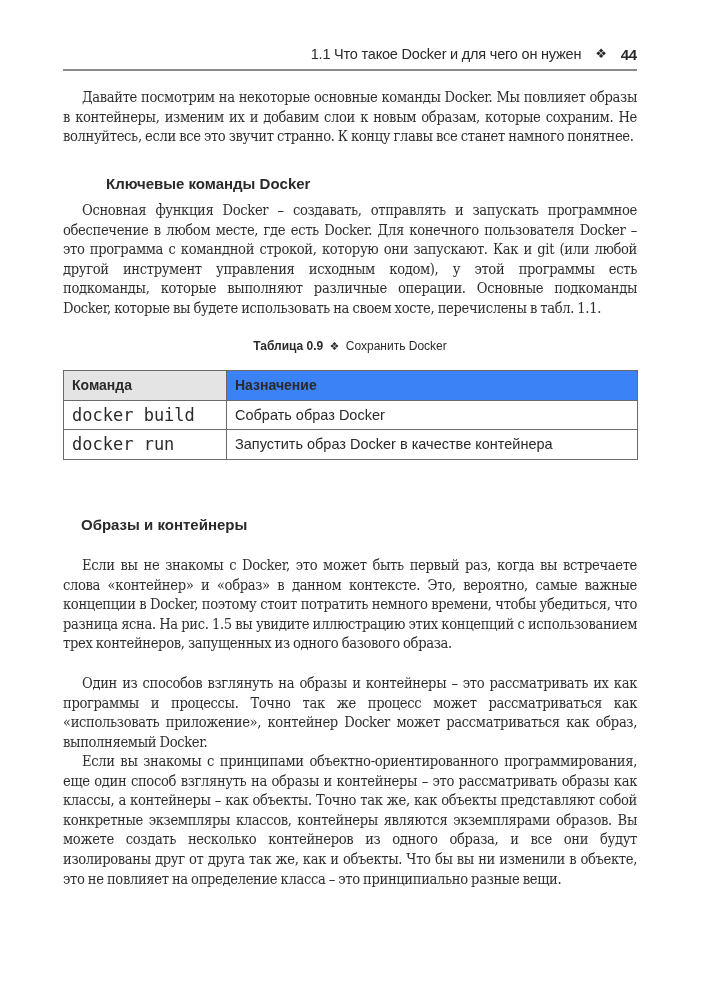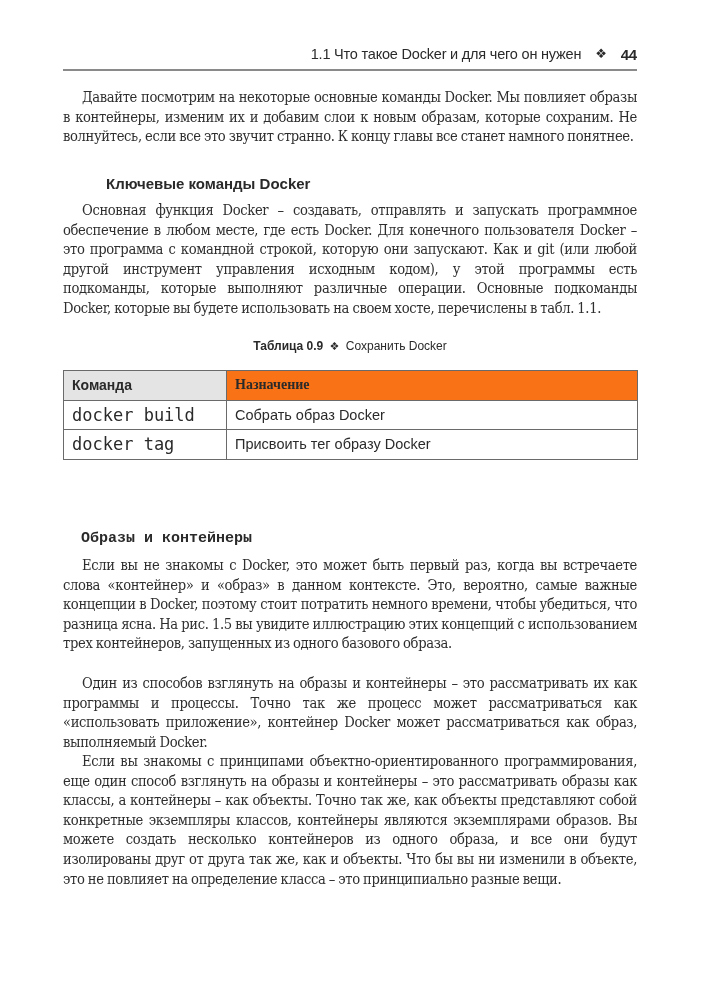--- a/index.html
+++ b/index.html
@@ -77,36 +77,36 @@
   <div class="caption">
     <span class="cap-label">Таблица 0.9</span>
     <span class="cap-diamond">❖</span>
     <span>Сохранить Docker</span>
   </div>
 
   <table class="cmd-table">
     <thead>
       <tr>
         <th class="col1" style="background: rgb(228, 228, 228);">Команда</th>
-        <th style="background: #f97316; font-family: Liberation Serif, serif;">Назначение</th>
+        <th style="background: #3b82f6;">Назначение</th>
       </tr>
     </thead>
     <tbody>
       <tr>
         <td class="cmd">docker build</td>
         <td class="purpose">Собрать образ Docker</td>
       </tr>
       <tr>
-        <td class="cmd">docker tag</td>
-        <td class="purpose">Присвоить тег образу Docker</td>
+        <td class="cmd">docker run</td>
+        <td class="purpose">Запустить образ Docker в качестве контейнера</td>
       </tr>
     </tbody>
   </table>
 
-  <h3 class="heading" style="top:530px;font-family:Liberation Mono, monospace;">Образы и контейнеры</h3>
+  <h3 class="heading" style="top:516px;">Образы и контейнеры</h3>
 
   <p class="body-text" style="top:555px;">Если вы не знакомы с Docker, это может быть первый раз, когда вы встречаете слова «контейнер» и «образ» в данном контексте. Это, вероятно, самые важные концепции в Docker, поэтому стоит потратить немного времени, чтобы убедиться, что разница ясна. На рис. 1.5 вы увидите иллюстрацию этих концепций с использованием трех контейнеров, запущенных из одного базового образа.</p>
 
   <p class="body-text" style="top:673px;">Один из способов взглянуть на образы и контейнеры – это рассматривать их как программы и процессы. Точно так же процесс может рассматриваться как «использовать приложение», контейнер Docker может рассматриваться как образ, выполняемый Docker.</p>
 
   <p class="body-text" style="top:751px;">Если вы знакомы с принципами объектно-ориентированного программирования, еще один способ взглянуть на образы и контейнеры – это рассматривать образы как классы, а контейнеры – как объекты. Точно так же, как объекты представляют собой конкретные экземпляры классов, контейнеры являются экземплярами образов. Вы можете создать несколько контейнеров из одного образа, и все они будут изолированы друг от друга так же, как и объекты. Что бы вы ни изменили в объекте, это не повлияет на определение класса – это принципиально разные вещи.</p>
 
 </div>
 
 </body></html>

